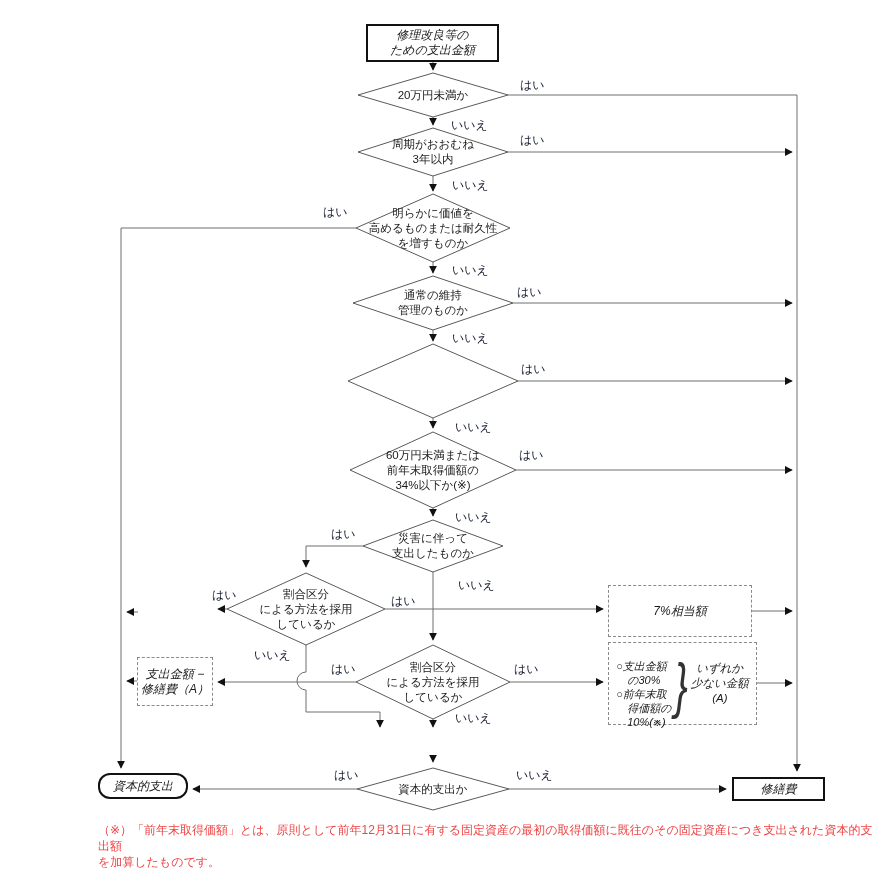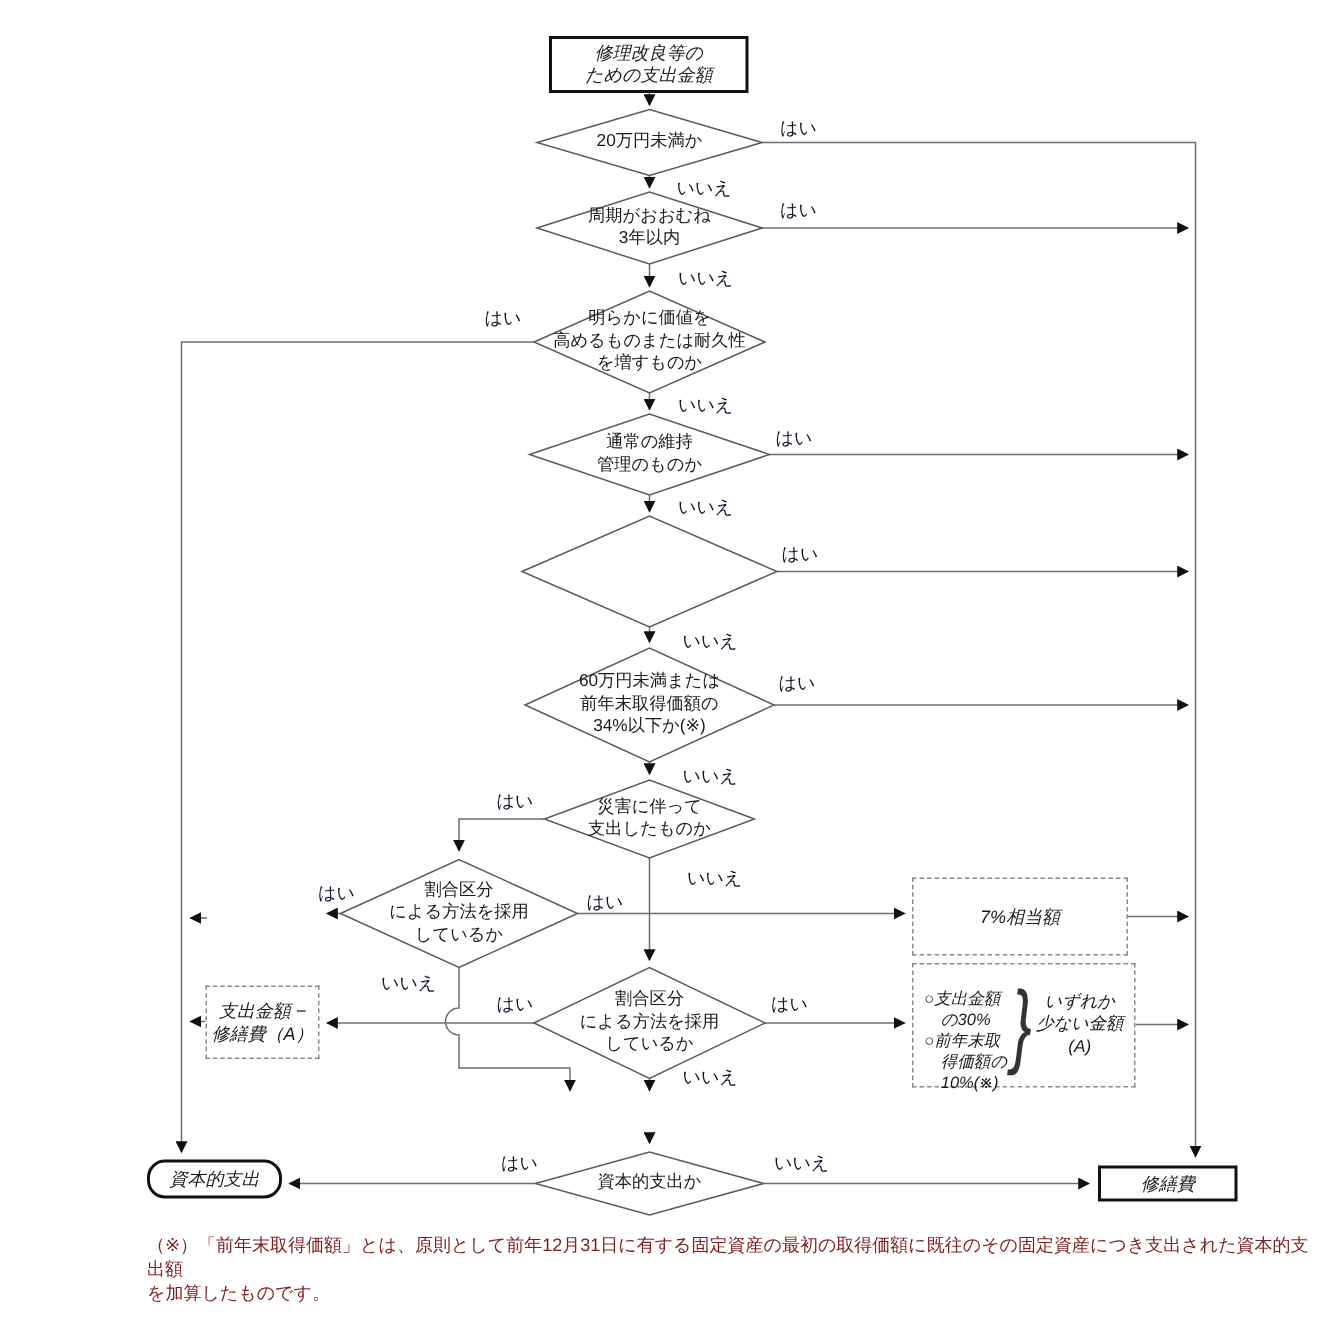--- a/index.html
+++ b/index.html
@@ -71,21 +71,21 @@
     text-align:center;
     white-space:pre-line;
   }
   .footnote{
     position:absolute;
     left:98px;top:822px;
     width:778px;
     font-size:12px;
     line-height:16px;
     white-space:pre-line;
-    color:#7f1d1d;
+    color:#ef4444;
   }
 </style>
 </head>
 <body>
 
 <div id="canvas">
 
   <svg id="wires" xmlns="http://www.w3.org/2000/svg" width="890" height="884" viewBox="0 0 890 884">
     <defs>
       <marker id="arr" viewBox="0 0 10 10" refX="9" refY="5" markerWidth="8" markerHeight="8" orient="auto-start-reverse">

